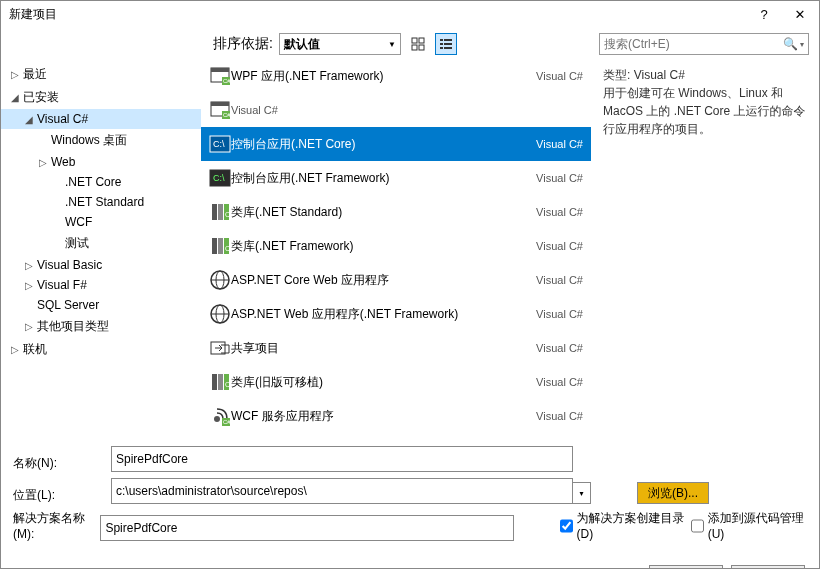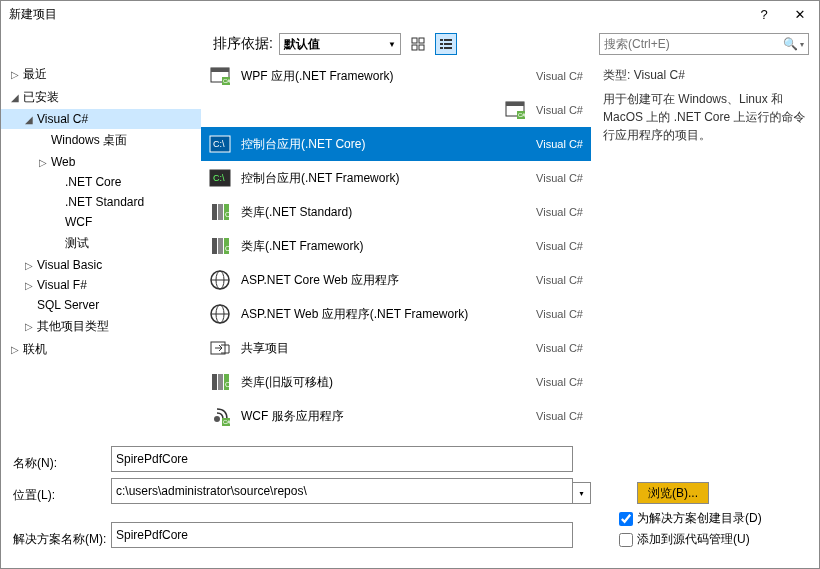--- a/index.html
+++ b/index.html
@@ -27,41 +27,41 @@
     .tree-item { padding: 3px 6px; display: flex; align-items: center; cursor: pointer; }
     .tree-item.selected { background: #cce8ff; }
     .tree-arrow { width: 12px; display: inline-block; font-size: 10px; color: #555; }
     .tree-label { font-size: 12px; }
     .indent1 { padding-left: 10px; }
     .indent2 { padding-left: 24px; }
     .indent3 { padding-left: 38px; }
     .indent4 { padding-left: 52px; }
     
     .template-list { width: 390px; overflow-y: auto; }
-    .tpl-row { height: 34px; display: flex; align-items: center; padding: 0 8px; gap: 10px; cursor: pointer; justify-content: flex-end; }
+    .tpl-row { height: 34px; display: flex; align-items: center; padding: 0 8px; cursor: pointer; }
     .tpl-row.selected { background: #007acc; color: #fff; }
     .tpl-icon { width: 22px; height: 22px; display: flex; align-items: center; justify-content: center; }
     .tpl-name { flex: 1; font-size: 12px; }
     .tpl-lang { font-size: 11px; color: #555; }
     .tpl-row.selected .tpl-lang { color: #fff; }
     
     .detail { flex: 1; padding: 8px 12px; font-size: 12px; color: #333; }
-    .detail-type { margin-bottom: 6px; }
+    .detail-type { }
     .detail-desc { line-height: 1.5; }
     
     .form { padding: 8px 12px; border-top: 1px solid transparent; }
     .form-row { display: flex; align-items: flex-end; margin-bottom: 6px; }
     .form-label { width: 98px; font-size: 12px; }
     .form-input { height: 26px; border: 1px solid #888; padding: 0 4px; font-size: 12px; outline: none; }
     .name-input { width: 462px; }
     .loc-input { width: 462px; }
     .sol-input { width: 462px; }
     .dd-btn { width: 18px; height: 22px; border: 1px solid #888; border-left: none; display: flex; align-items: center; justify-content: center; font-size: 8px; cursor: pointer; }
     .browse-btn { margin-left: 46px; height: 22px; padding: 0 10px; border: 1px solid #888; background: #eab308; cursor: pointer; font-size: 12px; }
-    .check-col { margin-left: 46px; display: flex; flex-direction: column; gap: 4px; }
+    .check-col { margin-left: 46px; display: flex; flex-direction: row; gap: 4px; }
     .check-row { display: flex; align-items: center; gap: 4px; font-size: 12px; }
     .check-row input { width: 14px; height: 14px; }
     
     .footer { display: flex; justify-content: flex-end; gap: 8px; padding: 10px 14px 0 14px; }
     .footer-btn { height: 22px; width: 74px; border: 1px solid #888; background: #eee; cursor: pointer; font-size: 12px; }
     
     svg { display: block; }
   </style>
 </head>
 <body>

